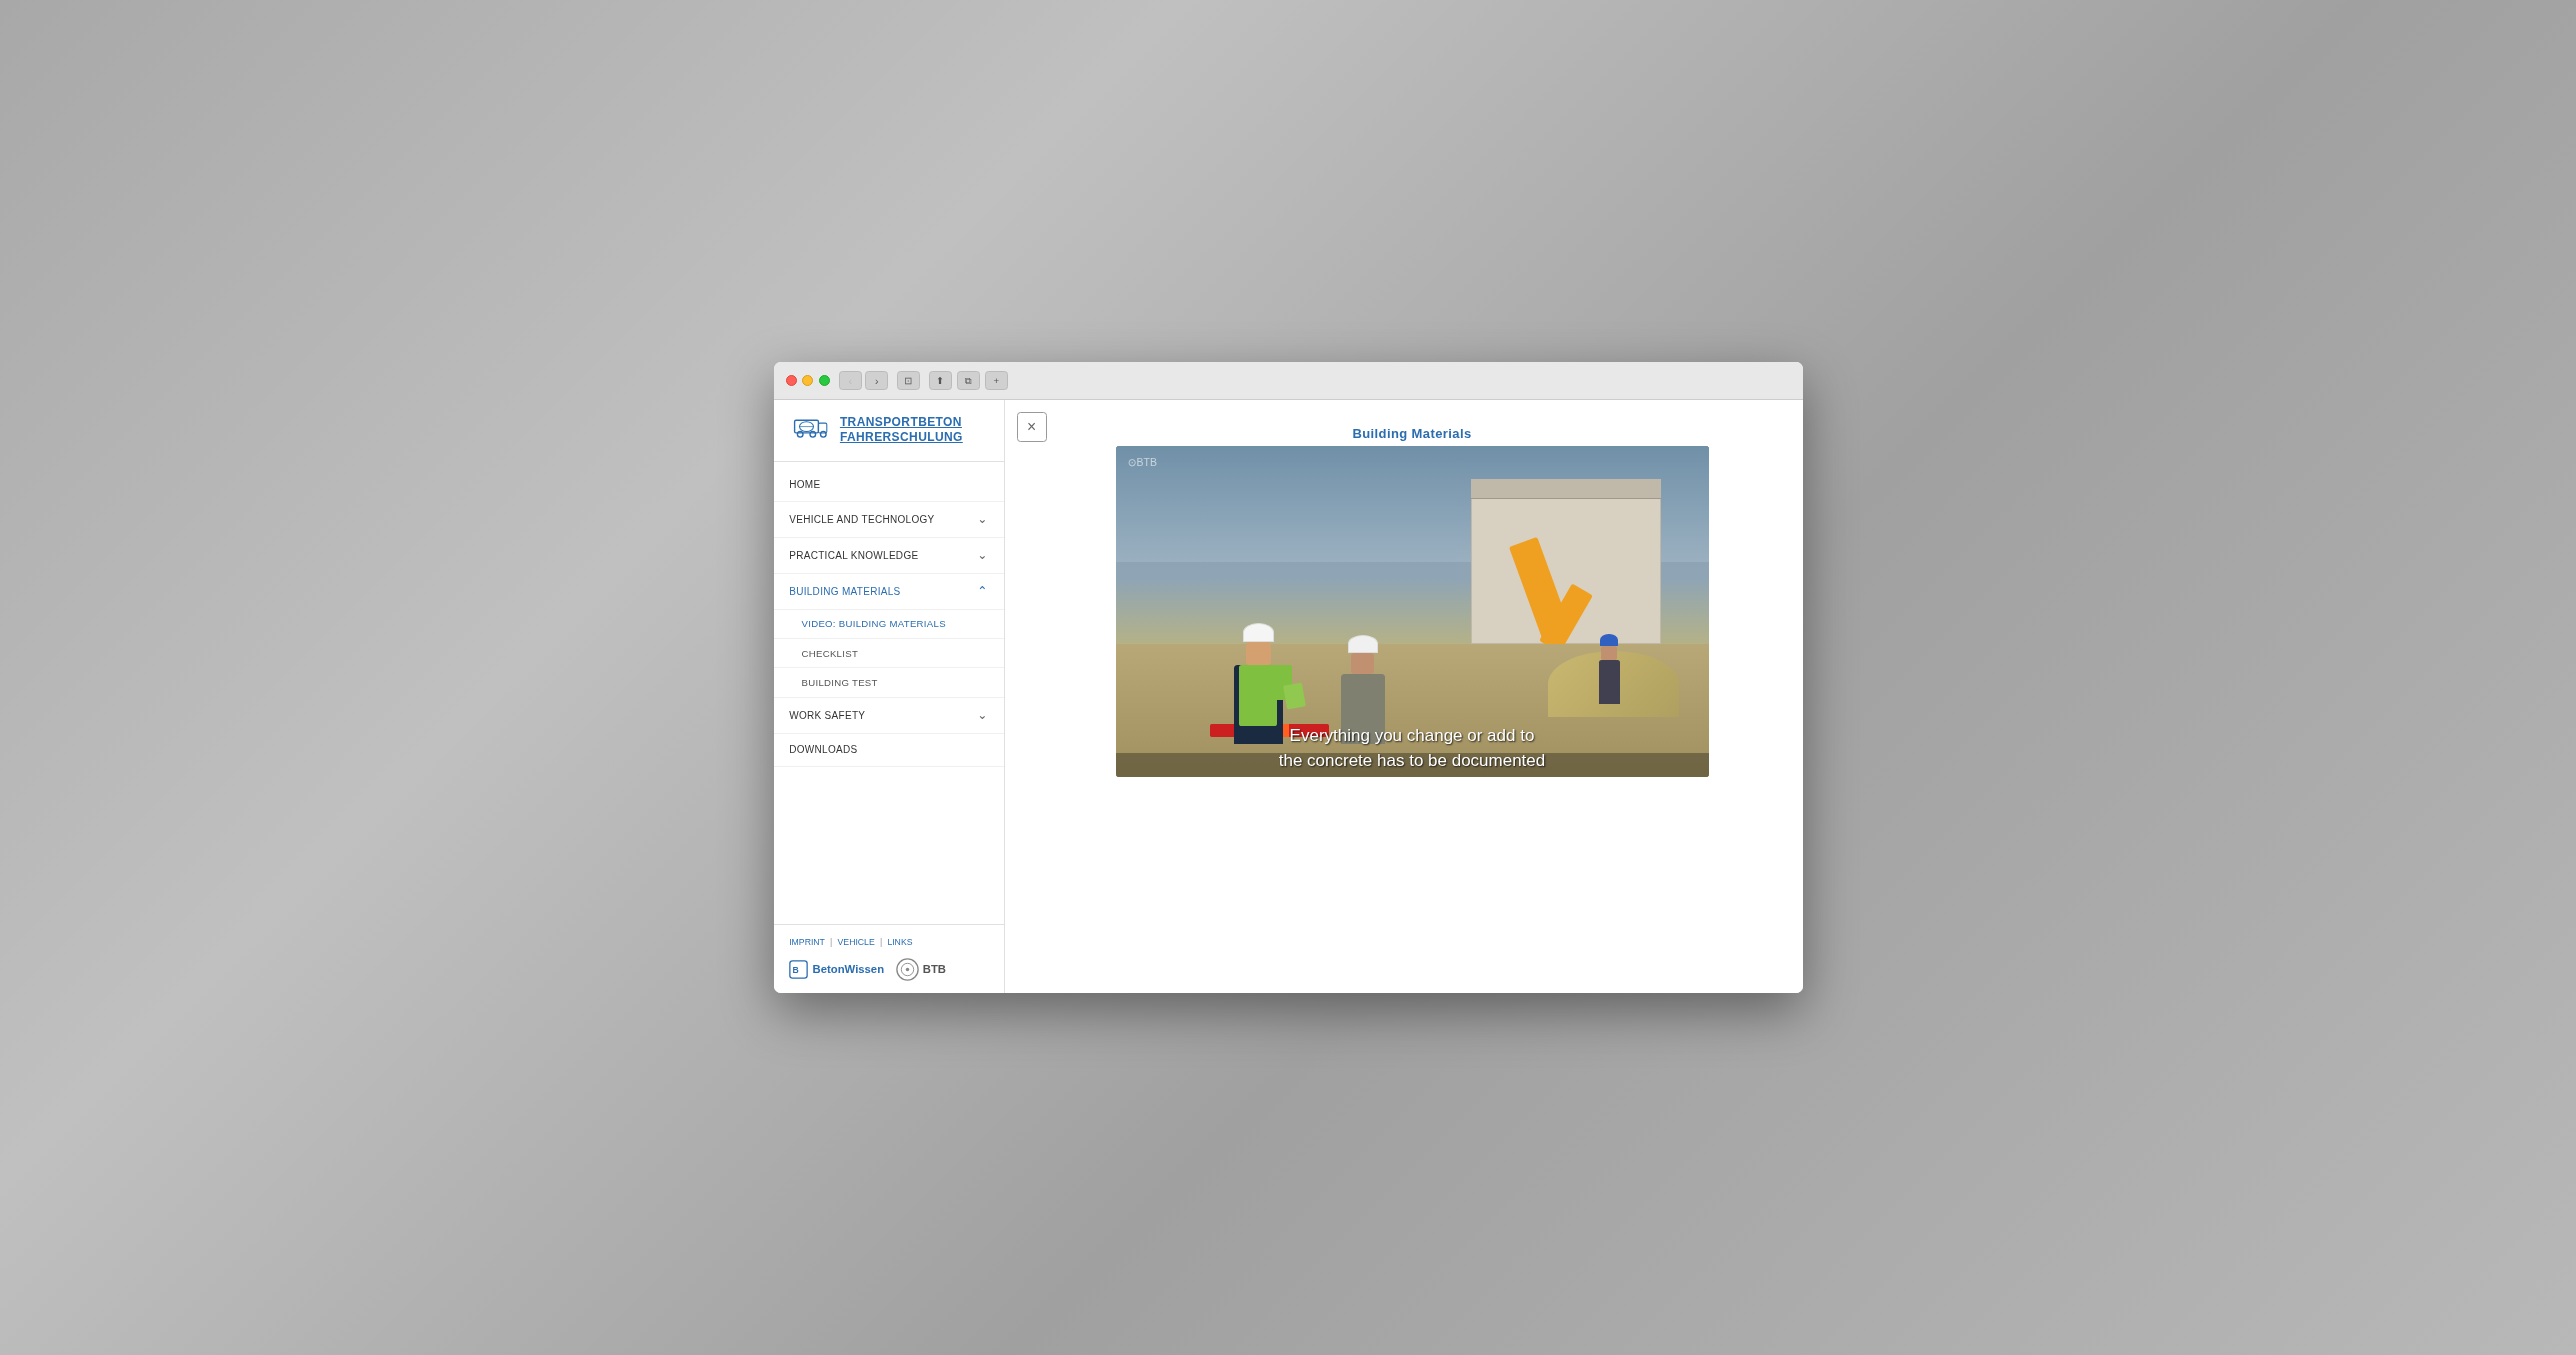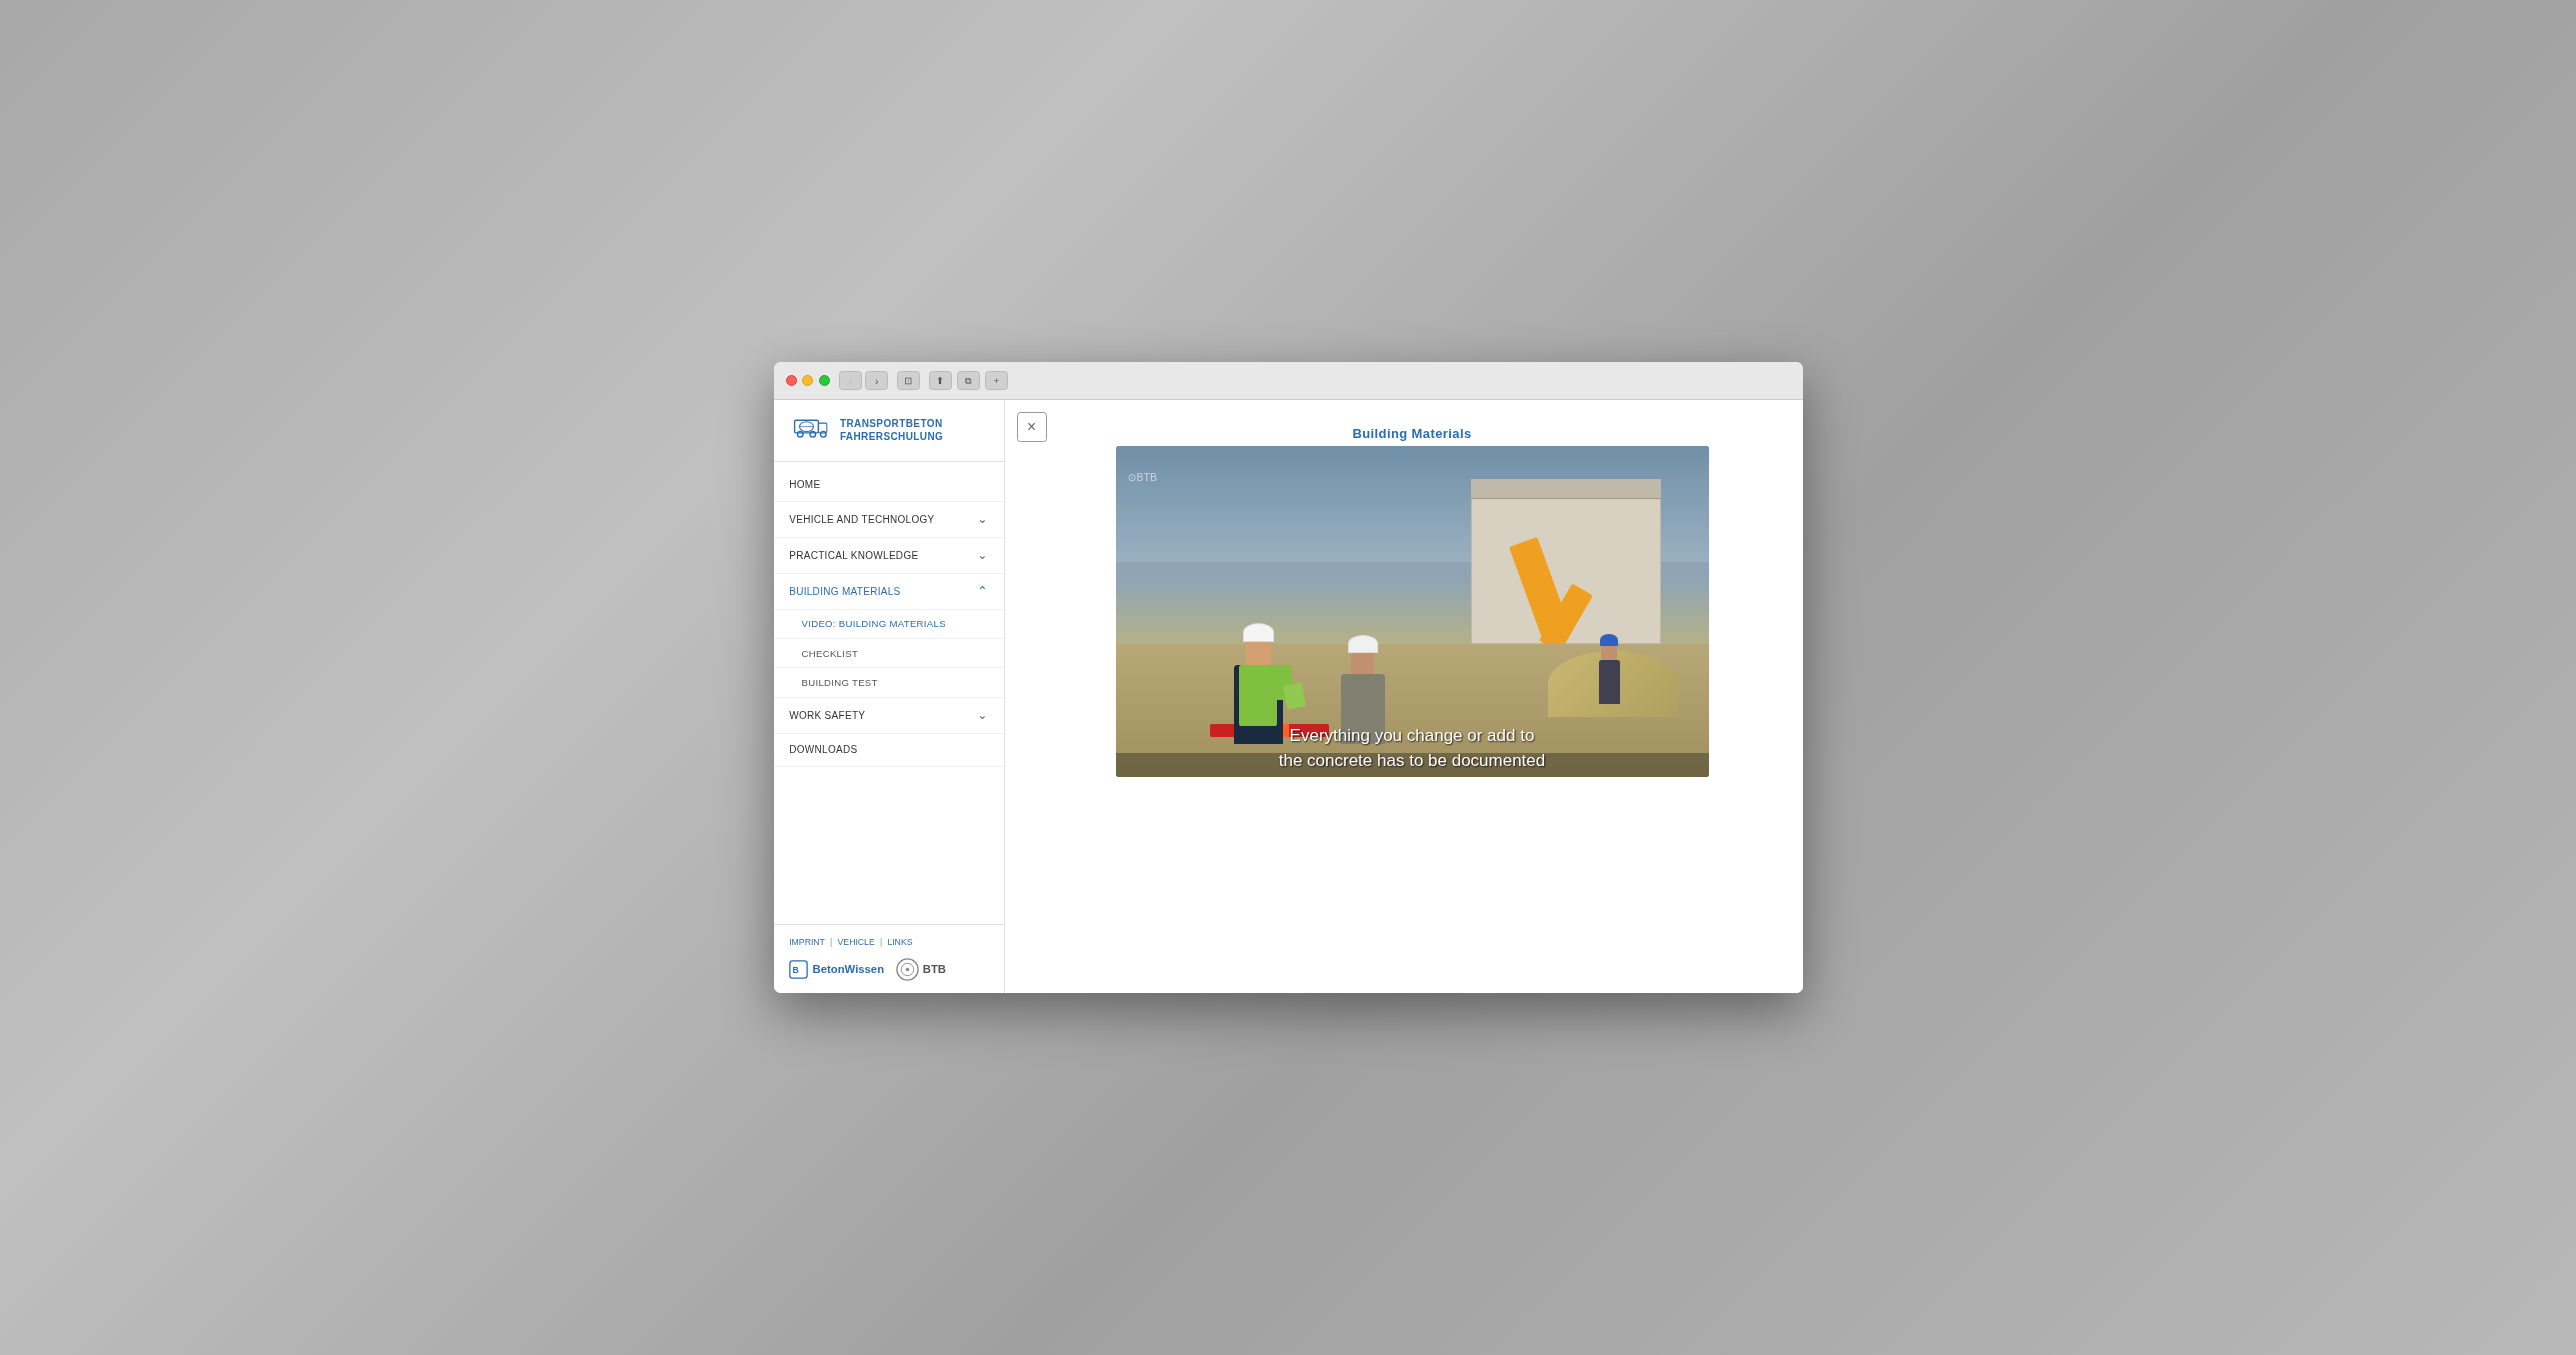--- a/index.html
+++ b/index.html
@@ -145,25 +145,26 @@
       align-items: center;
       gap: 8.7px;
     }
 
     .logo-icon {
       font-size: 21px;
       color: #2a6db0;
     }
 
     .logo-text {
-      font-size: 10px;
+      font-size: 12px;
       font-weight: bold;
       color: #2a6db0;
       line-height: 1.3;
       letter-spacing: 0.4px;
+      text-decoration: underline;
     }
 
     .sidebar-nav {
       flex: 1;
       padding: 7px 0;
     }
 
     .nav-item {
       display: flex;
       align-items: center;
@@ -344,21 +345,21 @@
       font-size: 17px;
       font-weight: normal;
       text-shadow: 0.9px 0.9px 1.7px rgba(0,0,0,0.8);
       line-height: 1.5;
       white-space: nowrap;
     }
 
     
     .video-watermark {
       position: absolute;
-      top: 25px;
+      top: 10px;
       left: 12.2px;
       color: rgba(255,255,255,0.6);
       font-size: 10.5px;
     }
 
     .logo-truck-svg {
       width: 42px;
       height: 28px;
     }
   </style>

